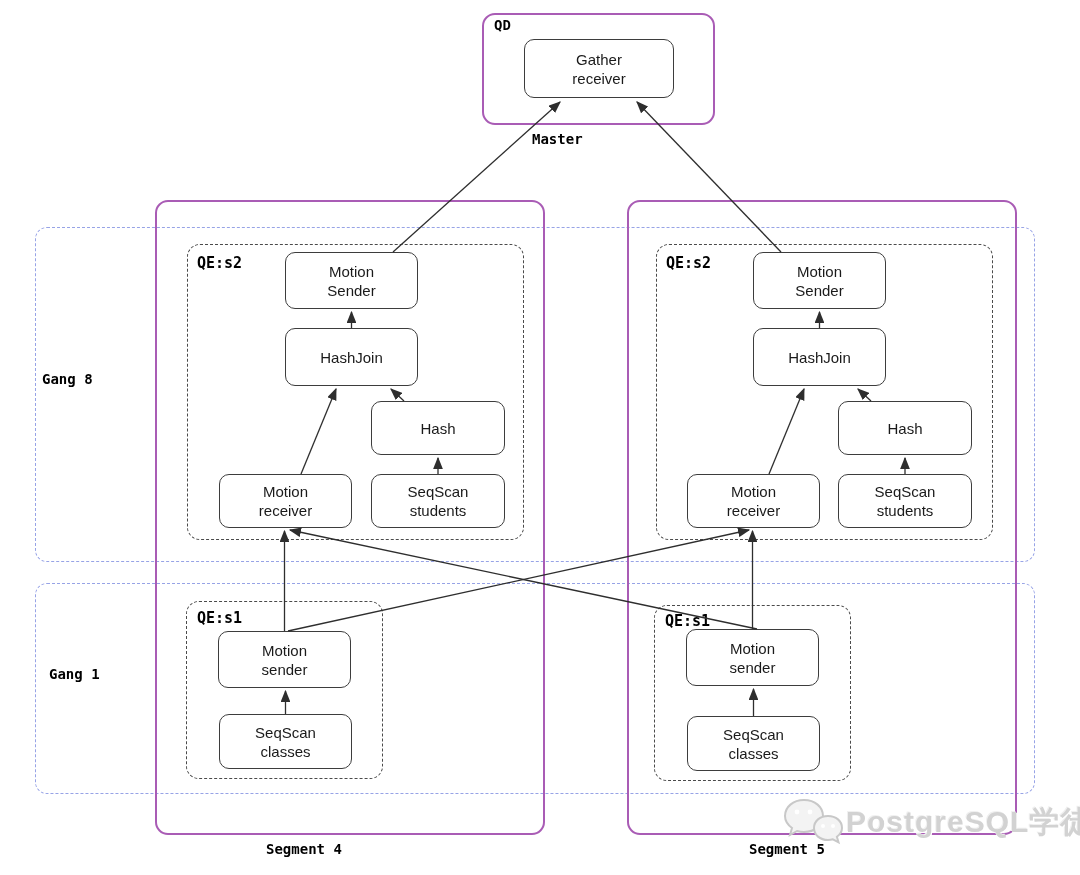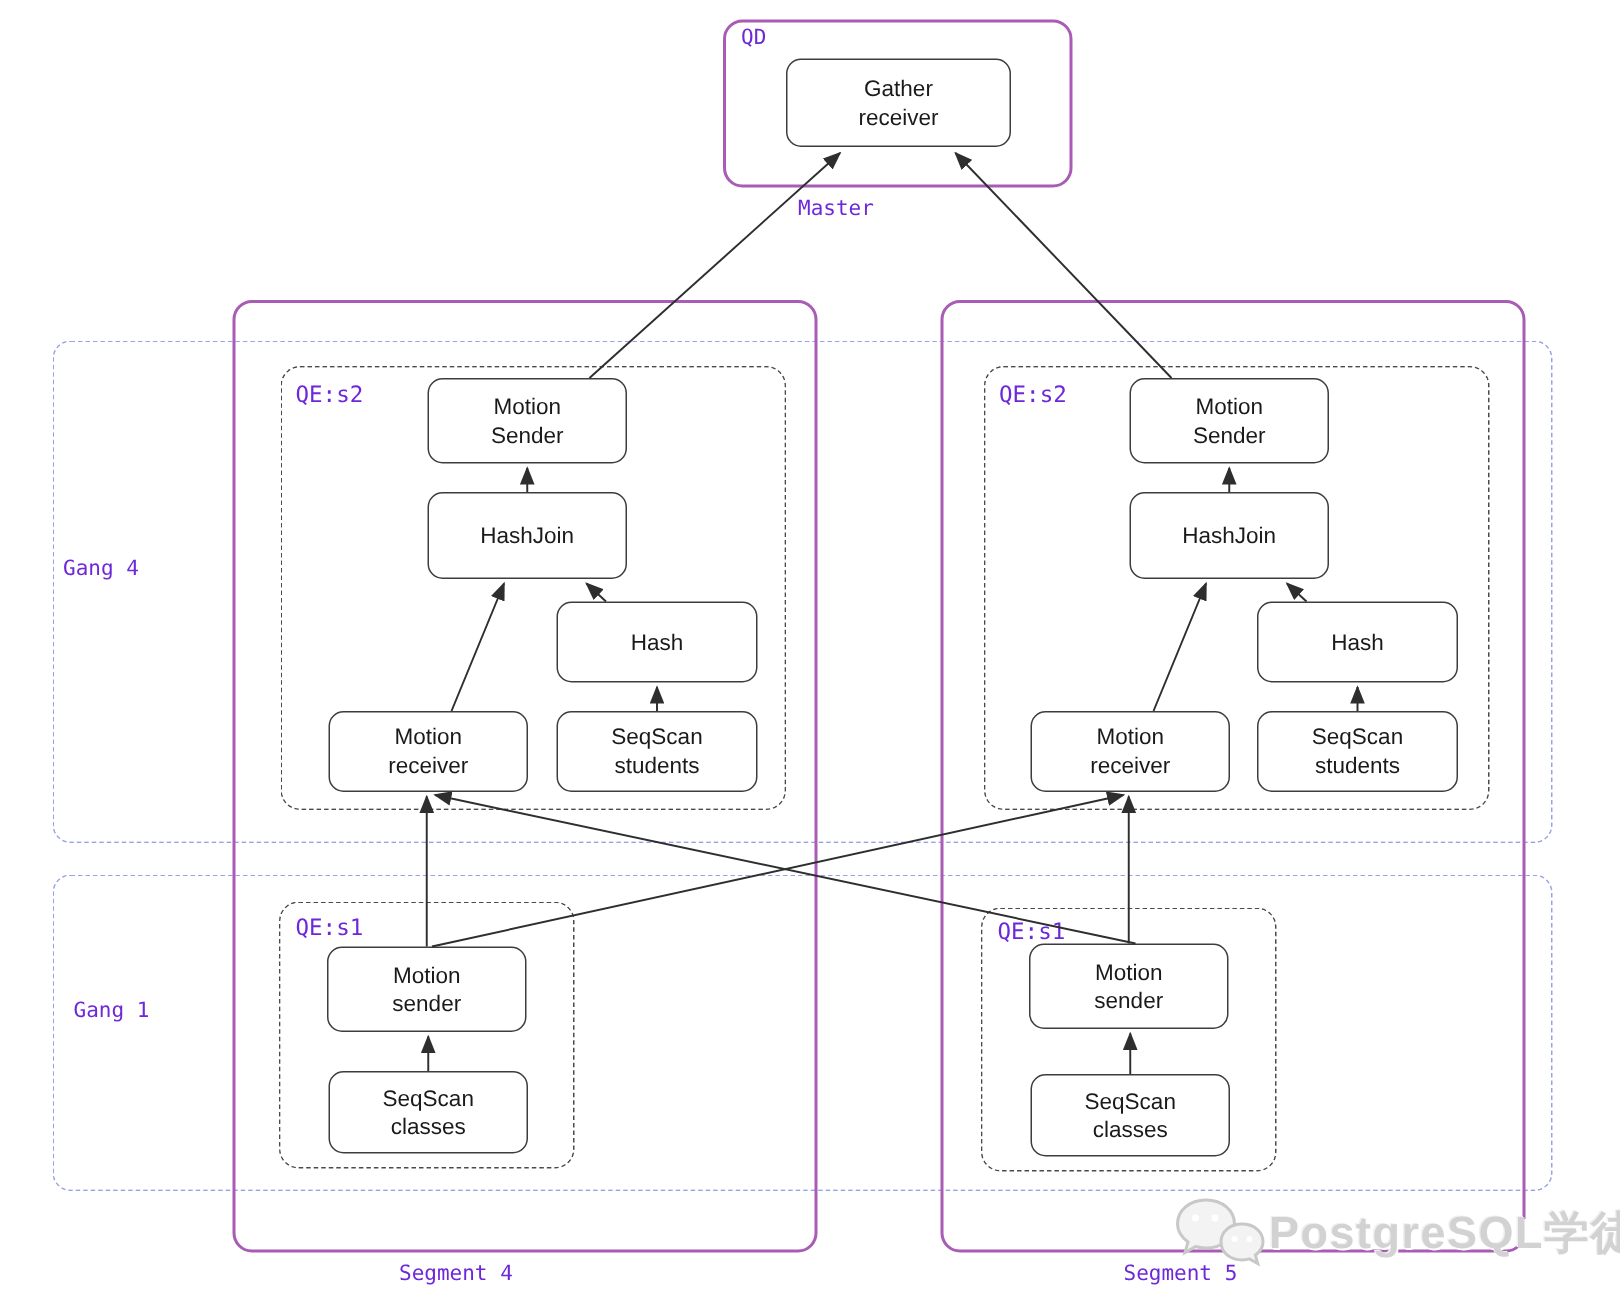--- a/index.html
+++ b/index.html
@@ -10,39 +10,39 @@
   .pbox{position:absolute;border:2px solid #a95cb5;border-radius:13px;background:transparent;box-sizing:border-box;}
   .gangbox{position:absolute;border:1px dashed #97a3e6;border-radius:12px;background:transparent;box-sizing:border-box;}
   .qebox{position:absolute;border:1.6px dashed #4a4a4a;border-radius:13px;background:transparent;box-sizing:border-box;}
   .node{
     position:absolute;border:1.6px solid #3d3d3d;border-radius:10px;background:#ffffff;
     box-sizing:border-box;display:flex;flex-direction:column;align-items:center;justify-content:center;
     font-size:15px;line-height:19px;color:#1a1a1a;
   }
   .node span{display:block;}
   .mlabel{
-    position:absolute;font-family:"DejaVu Sans Mono", monospace;font-weight:normal;
-    font-size:14px;color:#6d28d9;white-space:nowrap;
+    position:absolute;font-family:"DejaVu Sans Mono", monospace;font-weight:bold;
+    font-size:14px;color:#000000;white-space:nowrap;
   }
   .caption{width:130px;}
   #arrow-layer{position:absolute;left:0;top:0;pointer-events:none;}
   #watermark{position:absolute;left:782px;top:796px;display:flex;align-items:center;}
   #watermark-text{
     font-size:30px;font-weight:bold;color:#d2d2d2;letter-spacing:1px;white-space:nowrap;
     text-shadow:1px 1px 0 #ffffff,-1px -1px 0 #f0f0f0;
   }
 </style>
 </head>
 <body>
 
 <div id="stage">
 
   <div class="gangbox" style="left:35px;top:227px;width:1000px;height:335px;"></div>
   <div class="gangbox" style="left:35px;top:583px;width:1000px;height:211px;"></div>
-  <div class="mlabel" style="left:42px;top:371px;">Gang 4</div>
+  <div class="mlabel" style="left:42px;top:371px;">Gang 8</div>
   <div class="mlabel" style="left:49px;top:666px;">Gang 1</div>
 
   <div class="pbox" style="left:482px;top:13px;width:233px;height:112px;background:#ffffff;"></div>
   <div class="mlabel" style="left:494px;top:17px;">QD</div>
   <div class="mlabel caption" style="left:532px;top:131px;">Master</div>
 
   <div class="pbox" style="left:155px;top:200px;width:390px;height:635px;"></div>
   <div class="pbox" style="left:627px;top:200px;width:390px;height:635px;"></div>
   <div class="mlabel caption" style="left:266px;top:841px;">Segment 4</div>
   <div class="mlabel caption" style="left:749px;top:841px;">Segment 5</div>

